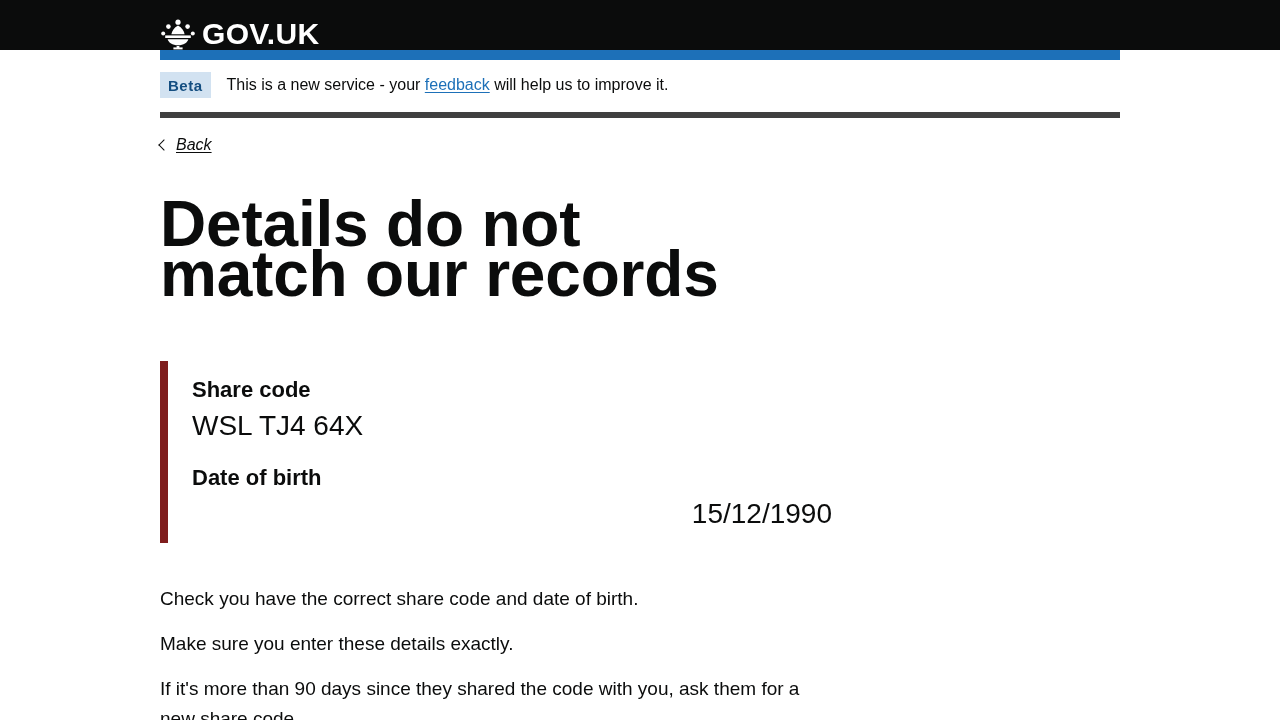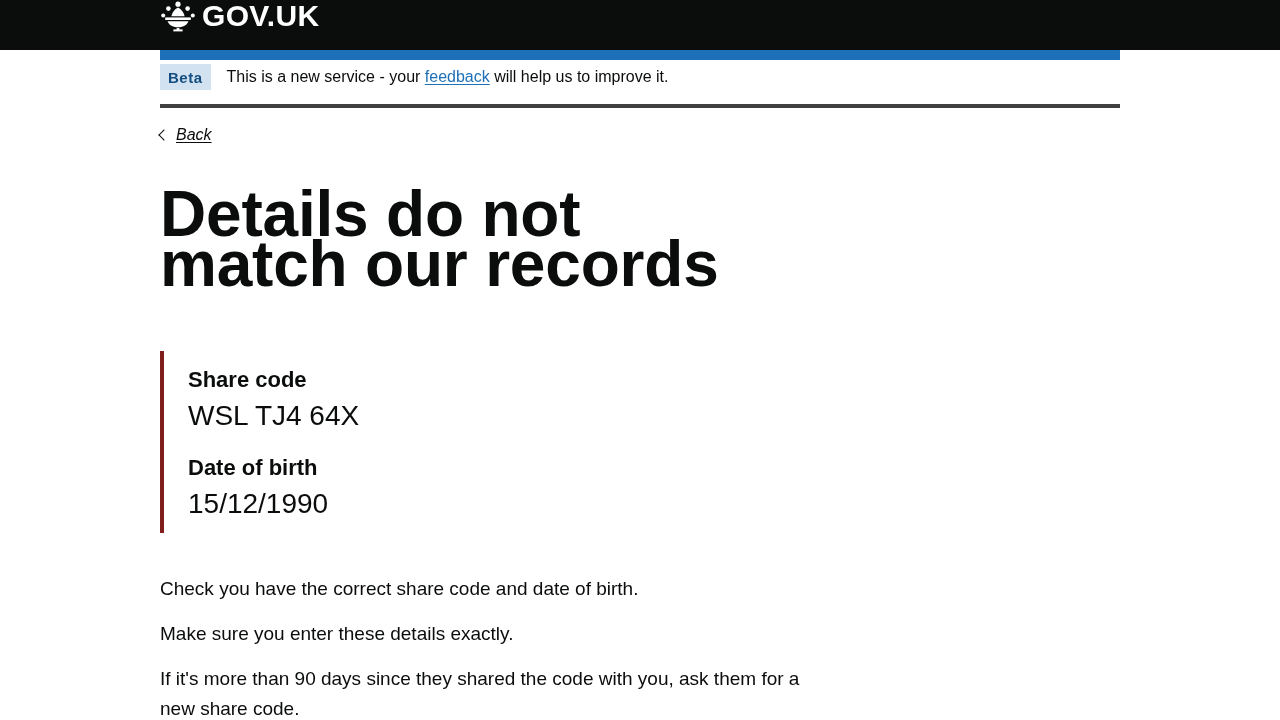--- a/index.html
+++ b/index.html
@@ -13,21 +13,21 @@
     color: #0b0c0c;
     -webkit-font-smoothing: antialiased;
   }
 
   
   .gov-header {
     background: #0b0c0c;
     height: 50px;
     width: 1280px;
     display: flex;
-    align-items: flex-start;
+    align-items: flex-end;
   }
   .gov-header-inner {
     width: 960px;
     margin: 0 auto;
     display: flex;
     align-items: center;
     padding-left: 0;
   }
   .crown-logo {
     display: flex;
@@ -56,22 +56,22 @@
     height: 10px;
     background: #1d70b8;
   }
 
   
   .wrapper {
     width: 960px;
     margin: 0 auto;
   }
   .phase-banner {
-    border-bottom: 4px solid #404040;
-    padding: 4px 0 14px 0;
+    border-bottom: 6px solid #404040;
+    padding: 12px 0 14px 0;
     display: flex;
     align-items: center;
   }
   .phase-tag {
     display: inline-block;
     background: #d2e2f1;
     color: #144e81;
     font-size: 15px;
     font-weight: bold;
     line-height: 1;
@@ -127,38 +127,39 @@
     font-size: 64px;
     line-height: 50px;
     font-weight: bold;
     margin: 0;
     max-width: 600px;
     letter-spacing: -0.2px;
   }
 
   
   .inset-panel {
-    border-left: 4px solid #7f1d1d;
+    border-left: 8px solid #7f1d1d;
     margin-top: 62px;
     padding: 14px 0 14px 24px;
     max-width: 640px;
   }
   .inset-term {
     font-size: 22px;
     line-height: 30px;
     font-weight: bold;
     margin: 0;
   }
   .inset-value {
     font-size: 28px;
     line-height: 30px;
     margin: 6px 0 22px 0;
   }
   .inset-value.last {
     margin-bottom: 0;
+    text-align: right;
   }
 
   
   .body-copy {
     margin-top: 41px;
   }
   .body-copy p {
     font-size: 19px;
     line-height: 30px;
     margin: 0 0 15px 0;

